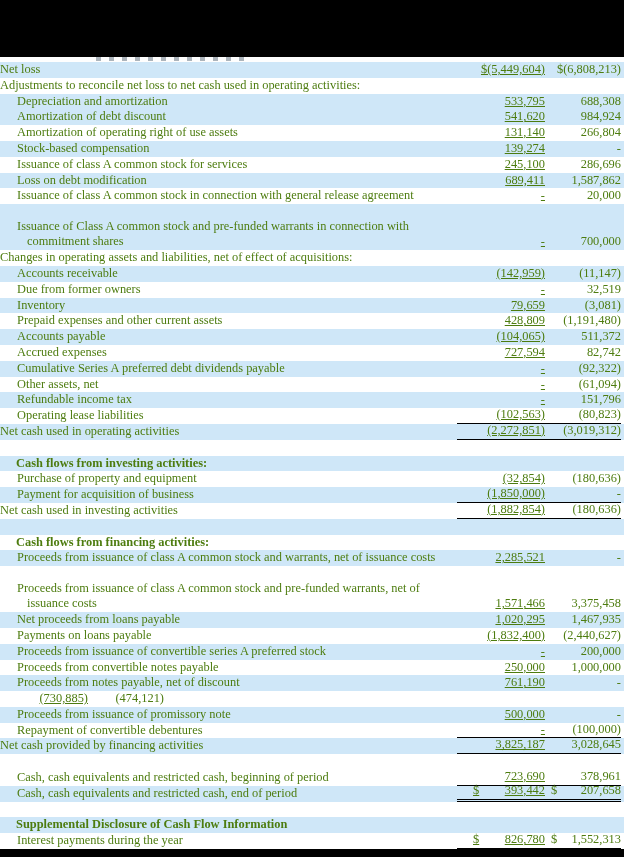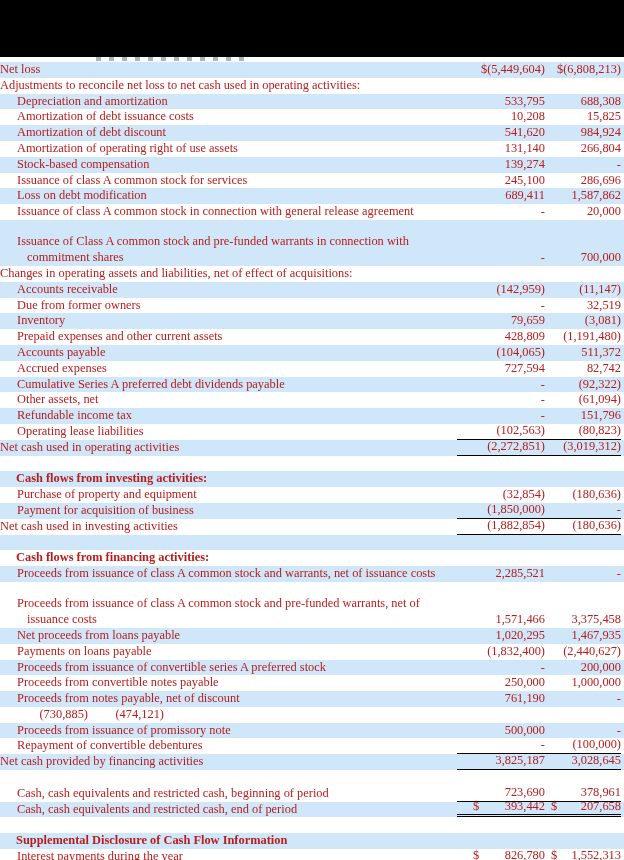--- a/index.html
+++ b/index.html
@@ -1,37 +1,37 @@
 <!DOCTYPE html>
 <html><head>
 <meta charset="utf-8">
 <style>
   html,body{margin:0;padding:0;background:#444;}
   .page{
     width:624px;height:860px;margin:0 auto;background:#ffffff;
     font-family:"Liberation Serif","DejaVu Serif",serif;
-    color:#b91c1c;position:relative;overflow:hidden;
+    color:#4d7c0f;position:relative;overflow:hidden;
   }
   .top-bar{height:57px;background:#000;}
   .remnant{height:5px;background:#fefefe;position:relative;overflow:hidden;}
   .remnant::before{
     content:"";position:absolute;left:96px;top:0;width:150px;height:4px;opacity:.5;
     background:repeating-linear-gradient(90deg,#5c6c7a 0 5px,transparent 5px 13px);
   }
   .bottom-bar{height:8px;background:#000;}
   .tbl{font-size:12.4px;line-height:15.8px;}
   .row{display:flex;align-items:flex-end;height:15.8px;padding-right:3px;box-sizing:border-box;}
   .row.two{height:46px;}
   .row.blue{background:#cfe7f8;}
   .lbl{flex:1 1 auto;white-space:nowrap;overflow:hidden;min-width:0;}
   .lbl.ind{padding-left:17px;}
   .lbl.b{font-weight:bold;padding-left:16px;}
   .wrap2{padding-left:10px;}
   .cell{display:flex;justify-content:flex-end;align-items:flex-end;height:100%;box-sizing:border-box;flex:0 0 auto;white-space:nowrap;}
-  .v1{width:88px;}
+  .v1{width:88px;text-decoration:underline;}
   .v2{width:76px;}
   .cell.uls{border-bottom:1px solid #000;}
   .cell.uld{border-bottom:3px double #000;}
   .cell.dol{justify-content:space-between;}
   .v1.dol{padding-left:16px;}
   .v2.dol{padding-left:6px;}
 </style>
 </head>
 <body>
 
@@ -47,25 +47,20 @@
       <div class="row">
         <div class="lbl">Adjustments to reconcile net loss to net cash used in operating activities:</div>
         <div class="cell v1"></div>
         <div class="cell v2"></div>
       </div>
       <div class="row blue">
         <div class="lbl ind">Depreciation and amortization</div>
         <div class="cell v1">533,795</div>
         <div class="cell v2">688,308</div>
       </div>
-      <div class="row">
-        <div class="lbl ind">Amortization of debt issuance costs</div>
-        <div class="cell v1">10,208</div>
-        <div class="cell v2">15,825</div>
-      </div>
       <div class="row blue">
         <div class="lbl ind">Amortization of debt discount</div>
         <div class="cell v1">541,620</div>
         <div class="cell v2">984,924</div>
       </div>
       <div class="row">
         <div class="lbl ind">Amortization of operating right of use assets</div>
         <div class="cell v1">131,140</div>
         <div class="cell v2">266,804</div>
       </div>

